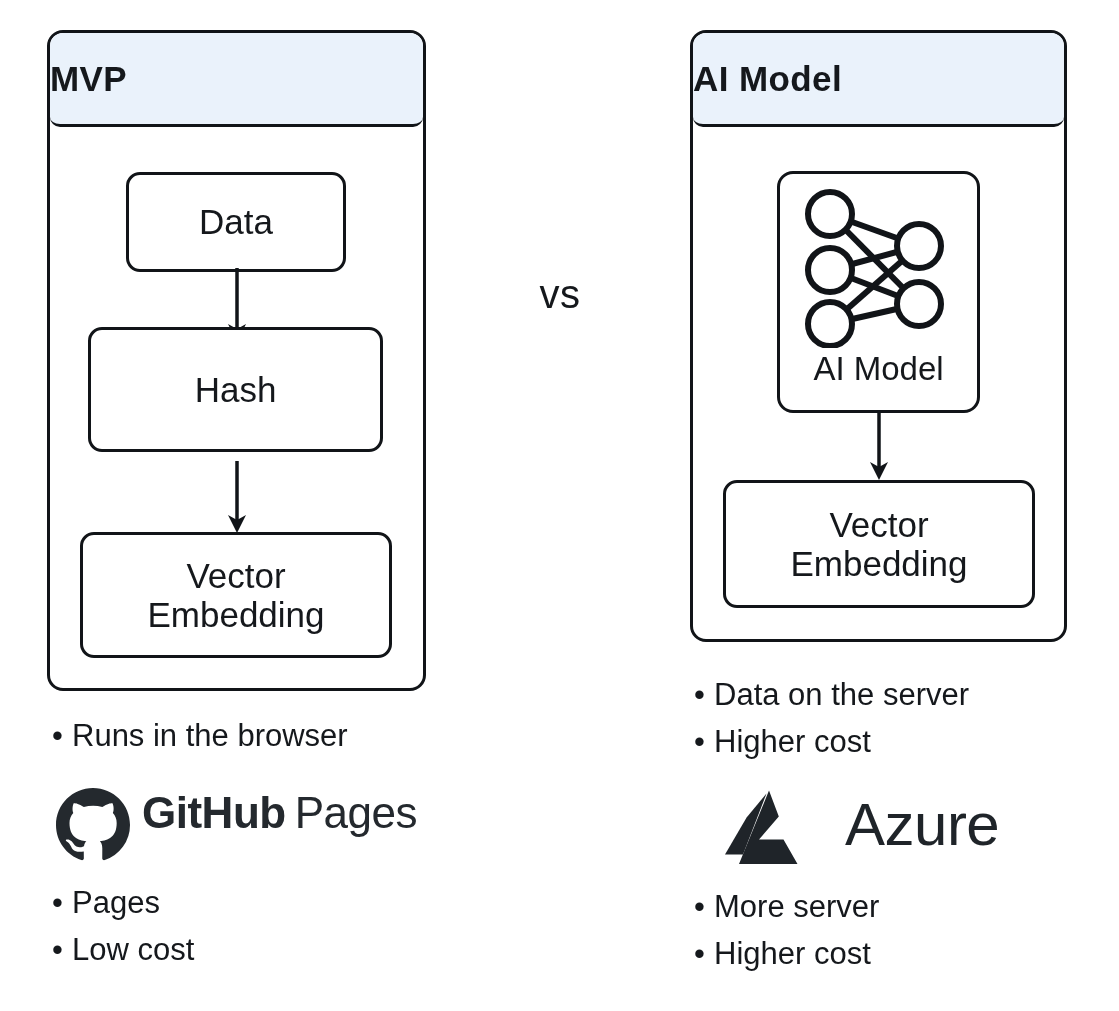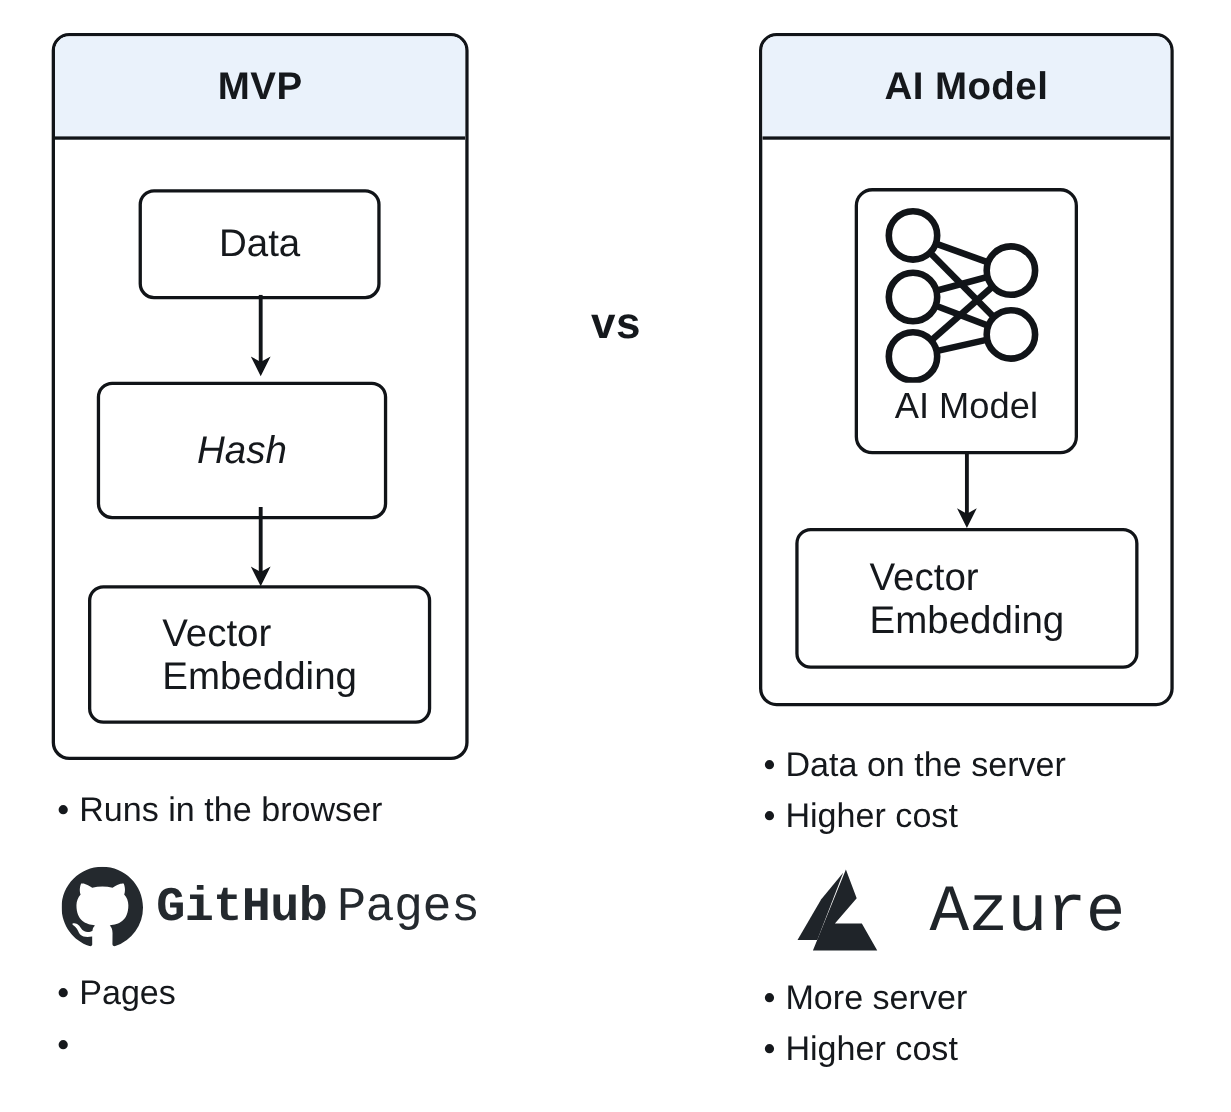--- a/index.html
+++ b/index.html
@@ -35,49 +35,51 @@
   .panel-right { left: 690px; top: 30px; width: 377px; height: 612px; }
 
   .panel-header {
     position: absolute;
     left: 0; right: 0; top: 0;
     height: 94px;
     background: #eaf2fb;
     border-bottom: 3px solid #111418;
     display: flex;
     align-items: center;
-    justify-content: center;
+    justify-content: flex-start;
     box-sizing: border-box;
+    border-radius: 10px;
   }
   .panel-header-title {
     font-size: 35px;
     font-weight: bold;
     letter-spacing: 0.4px;
     color: #15181c;
   }
 
   
   .node {
     position: absolute;
     box-sizing: border-box;
     border: 3px solid #111418;
     border-radius: 14px;
     background: #ffffff;
     display: flex;
     align-items: center;
     justify-content: center;
+    text-align: center;
     line-height: 1.12;
     font-size: 35px;
     color: #15181c;
   }
   .node span { display: block; }
 
   
   .node-data       { left: 126px; top: 172px; width: 220px; height: 100px; }
-  .node-hash       { left: 88px;  top: 347px; width: 264px; height: 125px; font-style: italic; }
+  .node-hash       { left: 88px;  top: 327px; width: 295px; height: 125px; }
   .node-vector-l   { left: 80px;  top: 532px; width: 312px; height: 126px; }
 
   
   .node-aimodel    { left: 777px; top: 171px; width: 203px; height: 242px;
                      flex-direction: column; justify-content: flex-start;
                      padding-top: 14px; border-radius: 16px; }
   .node-vector-r   { left: 723px; top: 480px; width: 312px; height: 128px; }
 
   .aimodel-label {
     font-size: 33px;
@@ -90,21 +92,21 @@
   .arrow { position: absolute; }
 
   
   .vs {
     position: absolute;
     left: 505px;
     top: 272px;
     width: 110px;
     text-align: center;
     font-size: 40px;
-    font-weight: bold;
+    font-weight: normal;
     color: #15181c;
     letter-spacing: 0.5px;
   }
 
   
   .bullets {
     position: absolute;
     margin: 0;
     padding: 0;
     list-style: none;
@@ -127,22 +129,20 @@
 
   .bullets-left-top   { left: 52px;  top: 712px; }
   .bullets-left-bot   { left: 52px;  top: 879px; }
   .bullets-right-top  { left: 694px; top: 671px; }
   .bullets-right-bot  { left: 694px; top: 883px; }
 
   
   .logo-row {
     position: absolute;
     display: flex;
-    align-items: center;
-    font-family: Liberation Mono, monospace;
   }
   .logo-github { left: 56px;  top: 788px; }
   .logo-azure  { left: 722px; top: 790px; }
 
   .gh-mark { display: block; }
   .gh-text {
     font-size: 44px;
     margin-left: 12px;
     color: #24292e;
     letter-spacing: -0.5px;
@@ -256,20 +256,21 @@
     </div>
   </div>
 
   <ul class="bullets bullets-left-bot">
     <li>
       <span class="dot">•</span>
       <span>Pages</span>
     </li>
     <li>
       <span class="dot">•</span>
+      <span>Low cost</span>
     </li>
   </ul>
 
   <ul class="bullets bullets-right-top">
     <li>
       <span class="dot">•</span>
       <span>Data on the server</span>
     </li>
     <li>
       <span class="dot">•</span>

